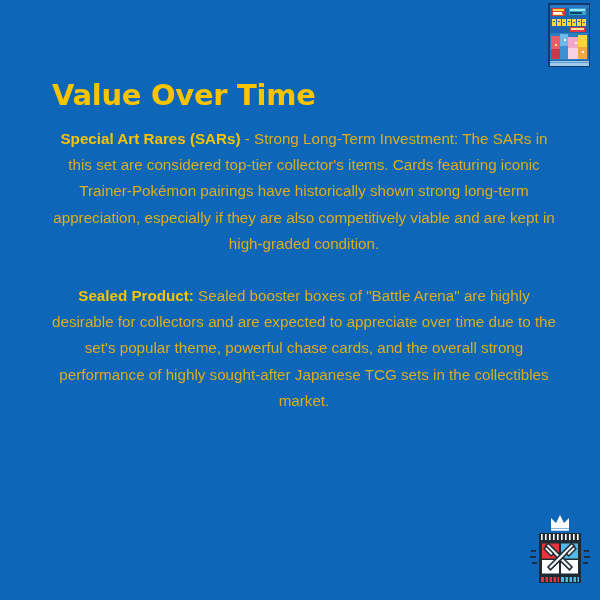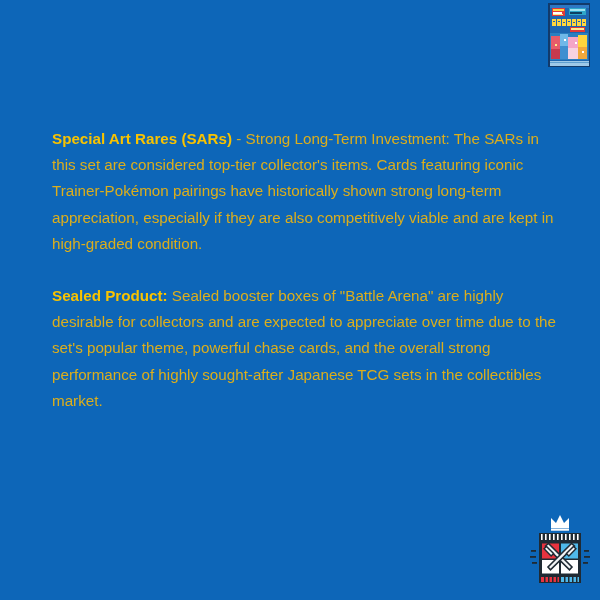--- a/index.html
+++ b/index.html
@@ -40,21 +40,21 @@
     left: 52px;
     top: 126px;
     width: 504px;
   }
   .paragraph {
     font-family: "Liberation Sans", sans-serif;
     font-size: 15.2px;
     line-height: 26.2px;
     color: #dcae1c;
     margin: 0 0 26px 0;
-    text-align: left;
+    text-align: center;
   }
   .paragraph:last-child { margin-bottom: 5px; }
   .lead-in {
     font-weight: bold;
     color: #f8c300;
   }
 
   
   #booster-pack {
     position: absolute;
@@ -71,20 +71,21 @@
     top: 506px;
     width: 62px;
     height: 80px;
   }
 </style>
 </head>
 <body>
 
 <div id="slide">
 
+  <div id="page-title">Value Over Time</div>
 
   <div id="body-copy">
 
     <p class="paragraph">
       <span class="lead-in">Special Art Rares (SARs)</span><span> - Strong Long-Term Investment: The SARs in this set are considered top-tier collector's items. Cards featuring iconic Trainer-Pokémon pairings have historically shown strong long-term appreciation, especially if they are also competitively viable and are kept in high-graded condition.</span>
     </p>
 
     <p class="paragraph">
       <span class="lead-in">Sealed Product:</span><span> Sealed booster boxes of "Battle Arena" are highly desirable for collectors and are expected to appreciate over time due to the set's popular theme, powerful chase cards, and the overall strong performance of highly sought-after Japanese TCG sets in the collectibles market.</span>
     </p>

